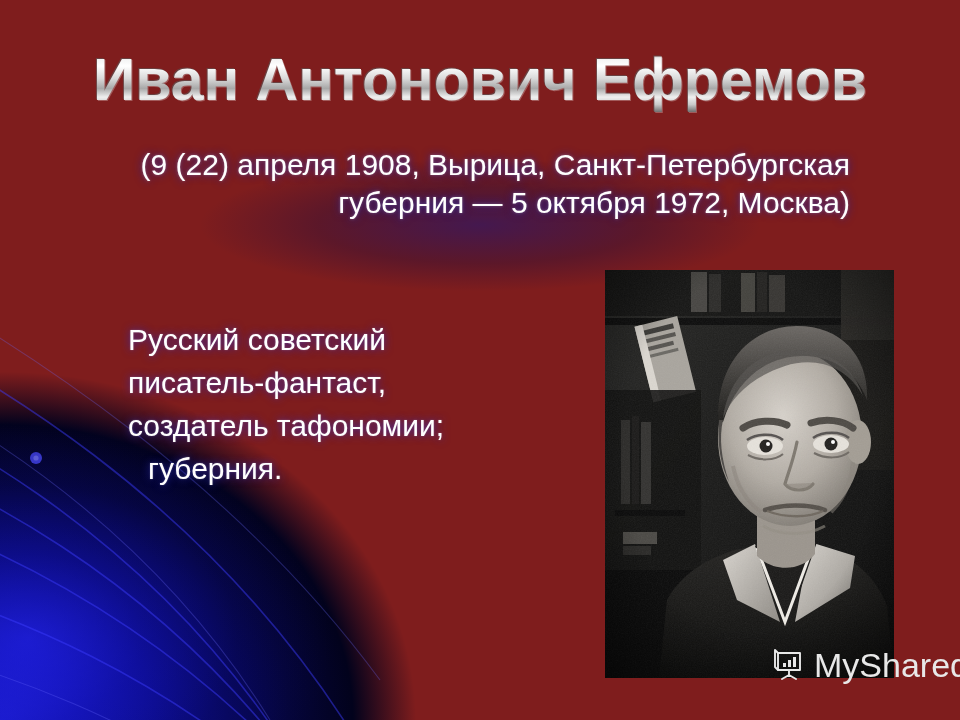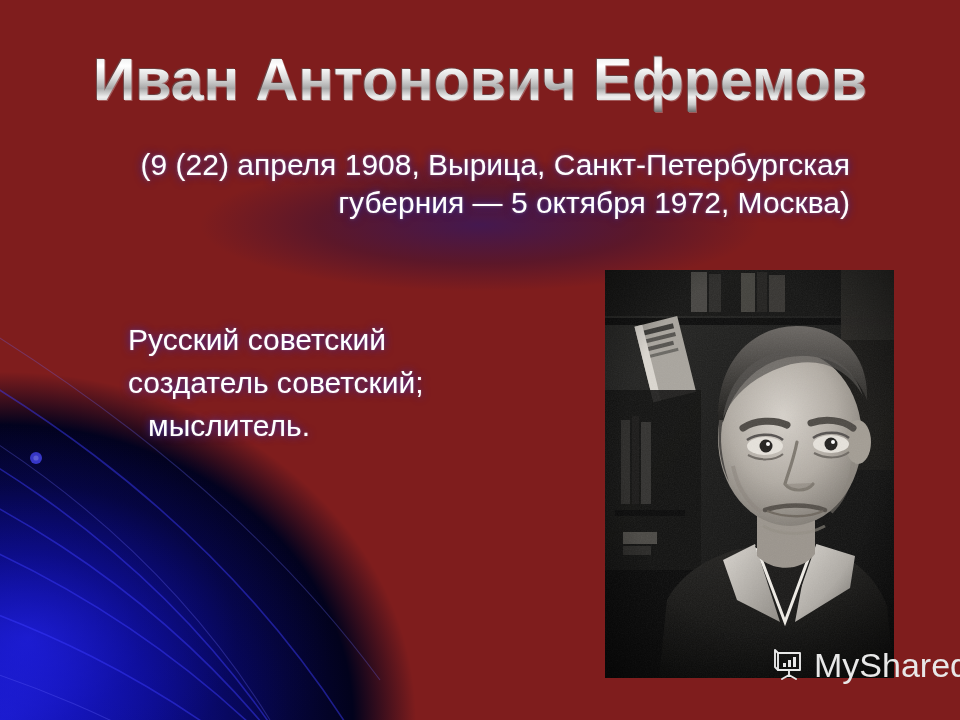--- a/index.html
+++ b/index.html
@@ -193,22 +193,23 @@
       <circle cx="296" cy="248" r="2.6"></circle>
     </g>
   </svg>
 
   <div class="slide-title">Иван Антонович Ефремов</div>
 
   <div class="slide-subtitle">(9 (22) апреля 1908, Вырица, Санкт-Петербургская губерния — 5 октября 1972, Москва)</div>
 
   <div class="body-block">
     <span class="line">Русский советский</span>
-    <span class="line">создатель советский;</span>
-    <span class="line indent-2">мыслитель.</span>
+    <span class="line">писатель-фантаст,</span>
+    <span class="line">создатель тафономии;</span>
+    <span class="line indent-2">губерния.</span>
   </div>
 
   <div class="portrait-frame">
     <svg width="289" height="408" viewBox="0 0 289 408">
       <defs>
         <linearGradient id="bgshelf" x1="0" y1="0" x2="1" y2="1">
           <stop offset="0%" stop-color="#2a2a28"></stop>
           <stop offset="45%" stop-color="#1a1a19"></stop>
           <stop offset="100%" stop-color="#0b0b0b"></stop>
         </linearGradient>

